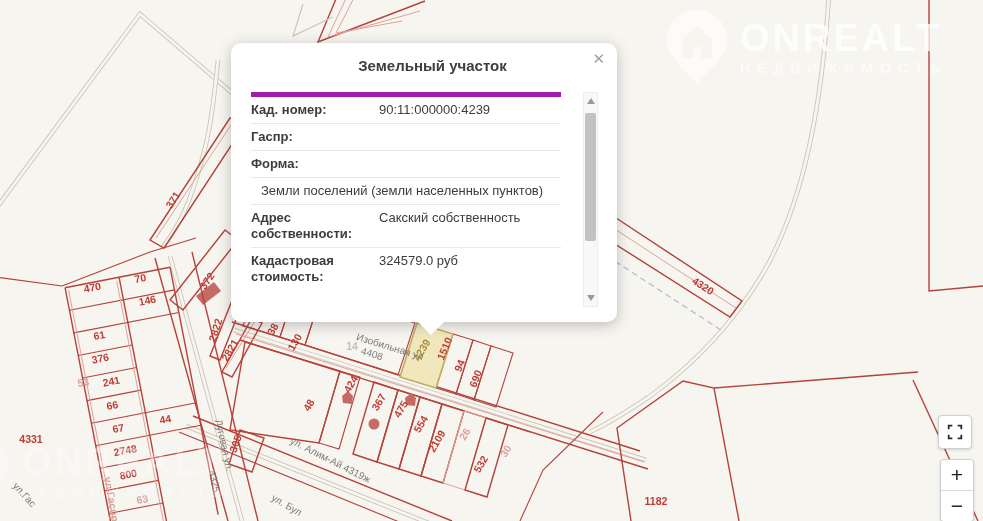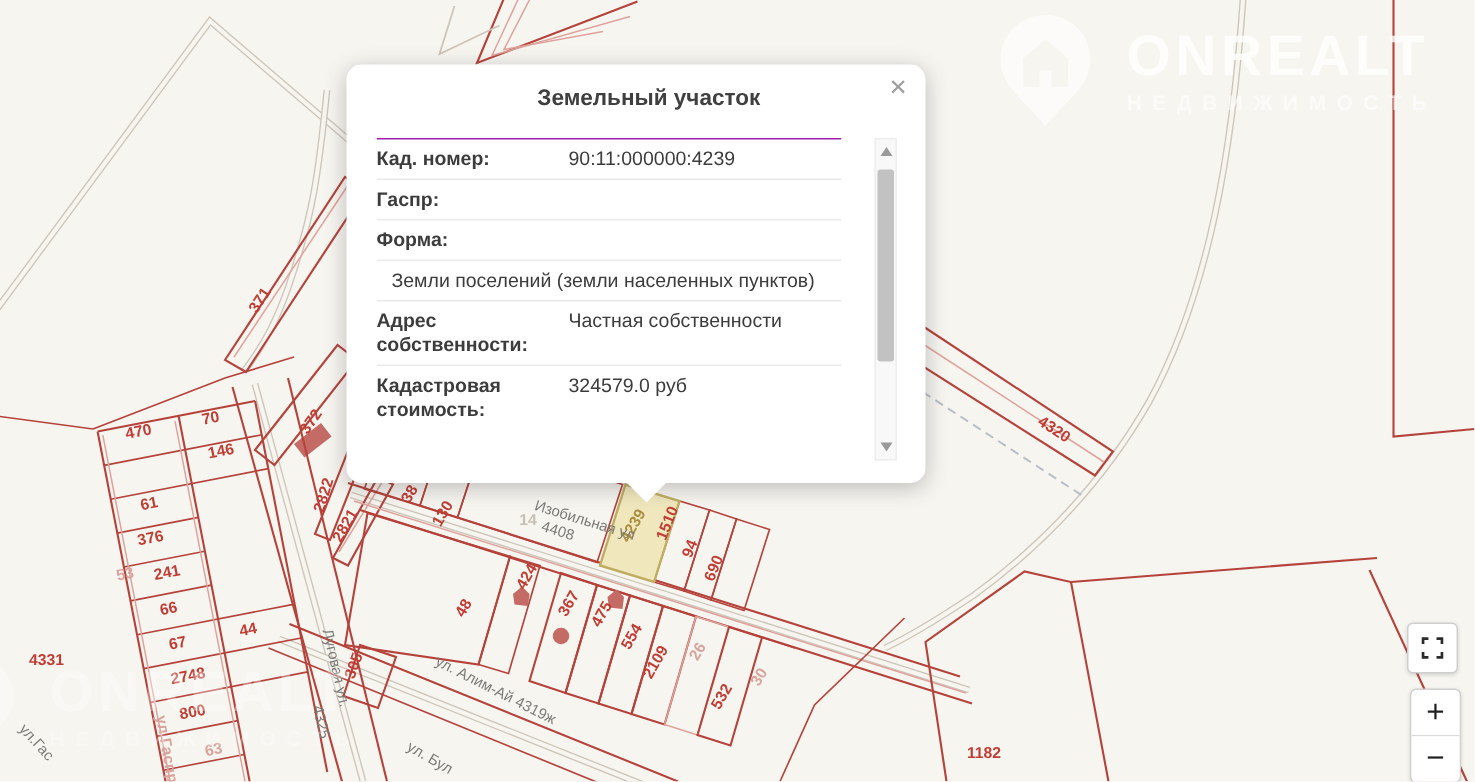--- a/index.html
+++ b/index.html
@@ -16,35 +16,35 @@
   .gd{stroke:#b8bec8;stroke-width:1.3;fill:none;stroke-dasharray:6 4;}
   .ml{text-anchor:middle;font-size:10.5px;font-weight:600;}
   .ml.red{fill:#bf3d34;}
   .ml.faintred{fill:#d9a39d;}
   .ml.faintgray{fill:#c5c0b5;}
   .ml.sel{fill:#a98e3e;}
   .ml.street{fill:#7b7b78;font-size:10px;font-weight:400;}
   .sym{fill:#c46b66;stroke:none;}
 
   
-  .wm{position:absolute;display:flex;align-items:center;gap:21px;pointer-events:none;}
+  .wm{position:absolute;display:flex;align-items:center;gap:10px;pointer-events:none;}
   .wm-main{left:664px;top:8px;}
   .wm-tile{left:-48px;top:436px;opacity:.42;}
   .wm .txt{display:flex;flex-direction:column;}
   .wm .brand{font-size:38px;font-weight:bold;letter-spacing:3px;color:rgba(255,255,255,.78);line-height:40px;}
   .wm .sub{font-size:14px;font-weight:bold;letter-spacing:7px;color:rgba(255,255,255,.62);margin-top:2px;}
 
   
   .popup{position:absolute;left:231px;top:43px;width:386px;height:279px;background:#fff;
          border-radius:10px;box-shadow:0 3px 14px rgba(60,60,60,.3);}
   .popup-title{margin-top:14px;text-align:center;font-size:15px;font-weight:bold;color:#3f3f3f;margin-left:17px;}
   .popup-close{position:absolute;top:8px;right:12px;font-size:15px;color:#9e9e9e;cursor:pointer;line-height:15px;}
   .popup-rows{position:absolute;left:20px;top:49px;width:310px;height:224px;overflow:hidden;}
   .prow{display:flex;border-top:1px solid #e9e9e9;padding:5px 0;}
-  .prow:first-child{border-top:1px solid #a21caf;}
+  .prow:first-child{border-top:5px solid #a21caf;}
   .plabel{width:118px;flex:0 0 118px;font-weight:bold;color:#3c3c3c;font-size:13px;line-height:16px;}
   .pvalue{flex:1;color:#3c3c3c;font-size:13px;line-height:16px;padding-left:10px;}
   .sb{position:absolute;right:19px;top:49px;width:15px;height:215px;background:#f8f8f8;border:1px solid #ededed;box-sizing:border-box;}
   .sb-up,.sb-down{position:absolute;left:3px;width:0;height:0;border-left:4px solid transparent;border-right:4px solid transparent;}
   .sb-up{top:5px;border-bottom:6px solid #9a9a9a;}
   .sb-down{bottom:5px;border-top:6px solid #9a9a9a;}
   .sb-thumb{position:absolute;left:1px;top:20px;width:11px;height:128px;background:#c2c2c2;border-radius:2px;}
   .popup-tail{position:absolute;left:186px;bottom:-13px;width:0;height:0;
               border-left:14px solid transparent;border-right:14px solid transparent;border-top:14px solid #fff;}
 
@@ -242,21 +242,21 @@
           <div class="plabel">Гаспр:</div>
         </div>
         <div class="prow">
           <div class="plabel">Форма:</div>
         </div>
         <div class="prow">
           <div class="pvalue">Земли поселений (земли населенных пунктов)</div>
         </div>
         <div class="prow">
           <div class="plabel">Адрес собственности:</div>
-          <div class="pvalue">Частная собственности</div>
+          <div class="pvalue">Сакский собственность</div>
         </div>
         <div class="prow">
           <div class="plabel">Кадастровая стоимость:</div>
           <div class="pvalue">324579.0 руб</div>
         </div>
       </div>
     <div class="sb">
       <div class="sb-up"></div>
       <div class="sb-thumb"></div>
       <div class="sb-down"></div>

